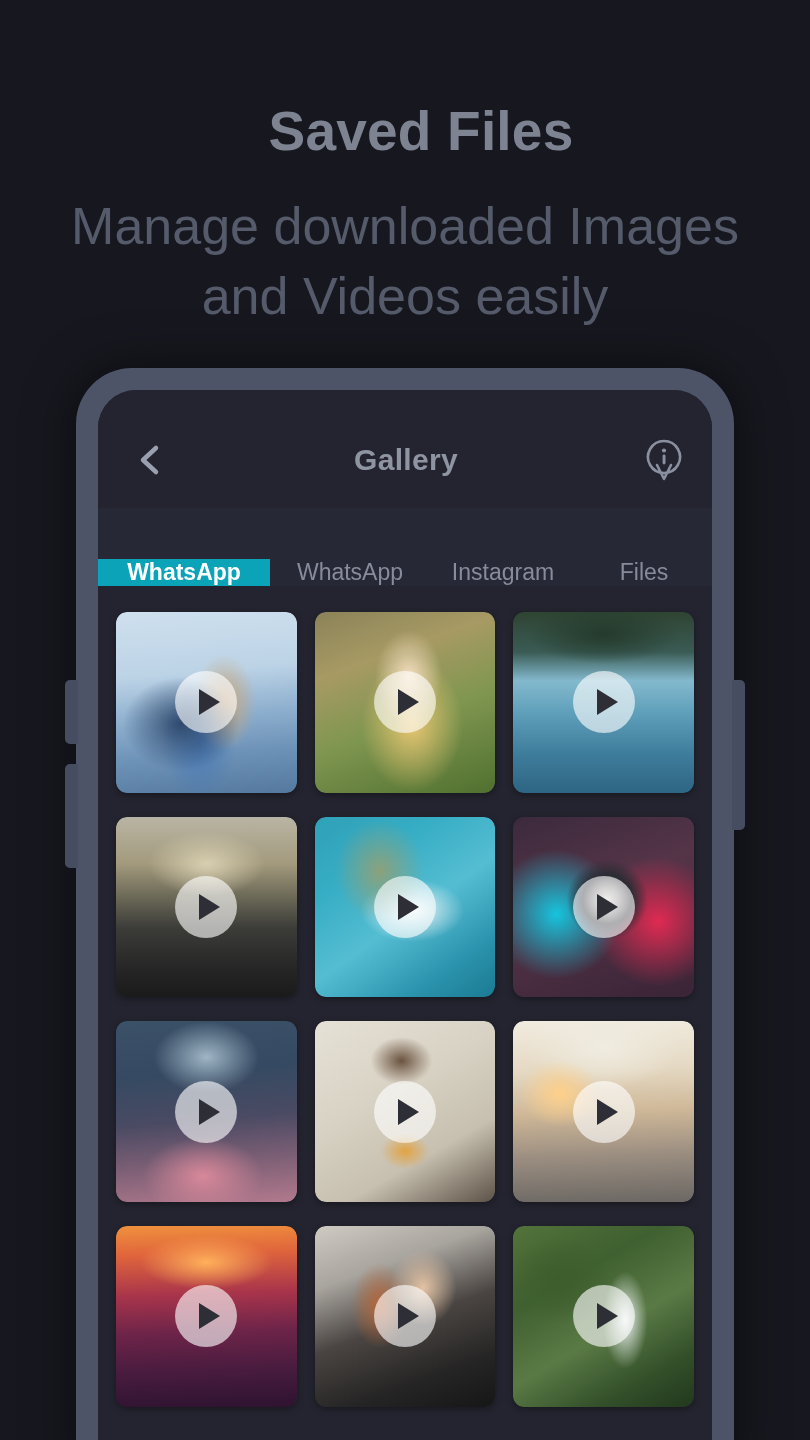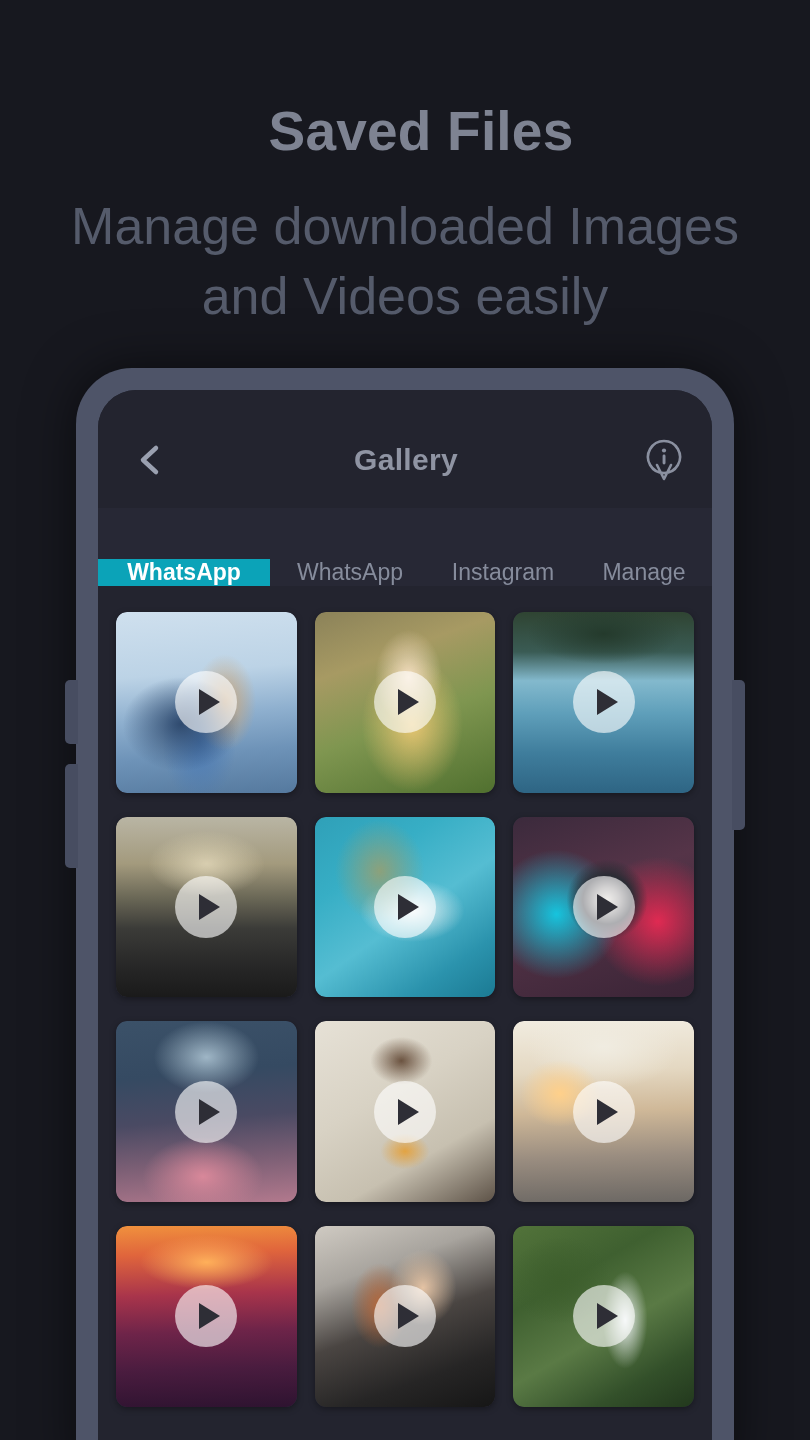--- a/index.html
+++ b/index.html
@@ -250,21 +250,21 @@
             <circle cx="20" cy="12.5" r="2.1" fill="#8a90a0"></circle>
             <rect x="18.6" y="16.5" width="2.9" height="10" rx="1.4" fill="#8a90a0"></rect>
           </svg>
         </div>
       </div>
 
       <div class="tabs">
         <div class="tab tab-0 tab-active">WhatsApp</div>
         <div class="tab tab-1">WhatsApp</div>
         <div class="tab tab-2">Instagram</div>
-        <div class="tab tab-3">Manage</div>
+        <div class="tab tab-3">Files</div>
       </div>
 
       <div class="grid">
 
         <div class="thumb">
           <div class="thumb-art a0"></div>
           <div class="play"></div>
         </div>
         <div class="thumb">
           <div class="thumb-art a1"></div>

